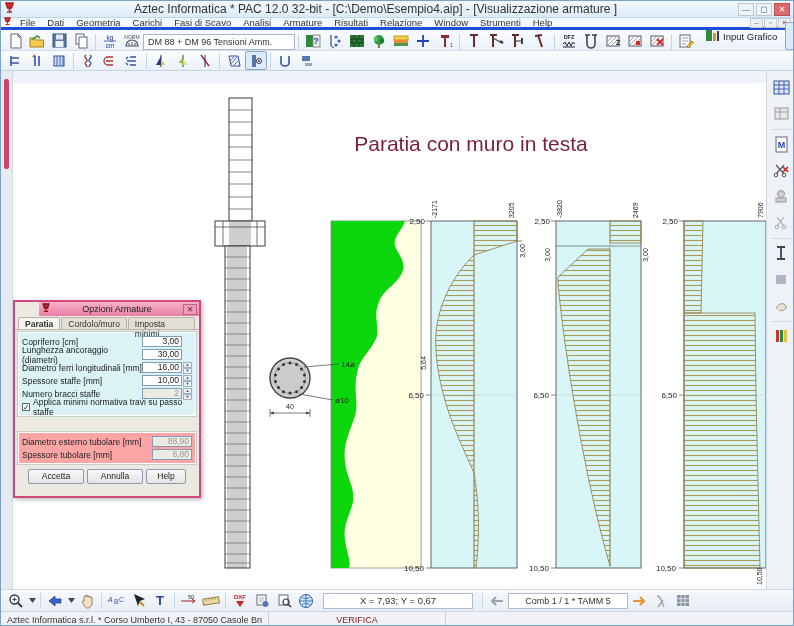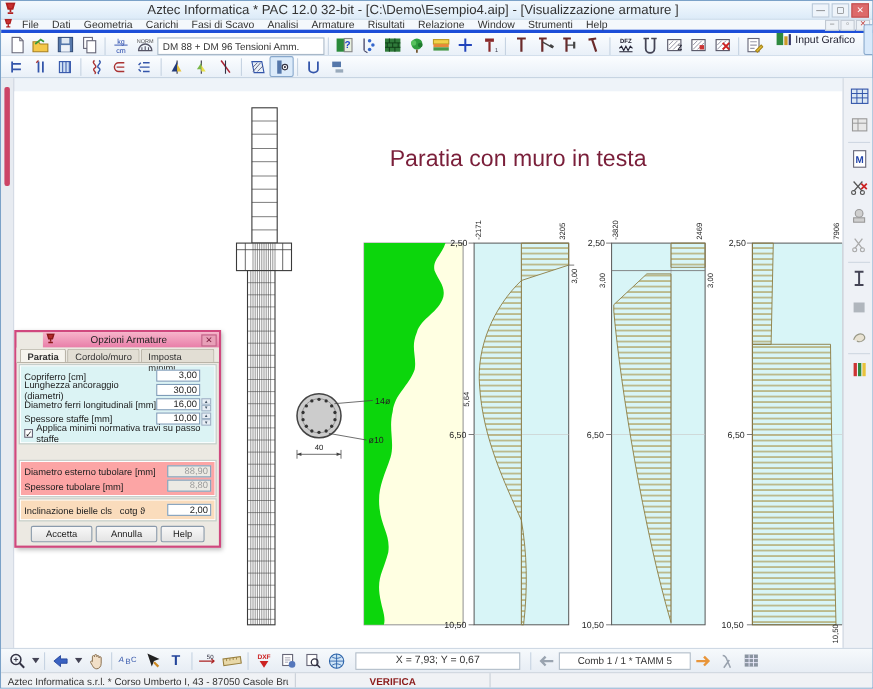--- a/index.html
+++ b/index.html
@@ -62,21 +62,21 @@
   .chkbox { width:8px; height:8px; background:#fff; border:1px solid #667; font-size:8px; line-height:7px; text-align:center; color:#111;}
   .dlg-buttons { display:flex; justify-content:space-between; padding:2px 10px 0 10px;}
   .dbtn { width:56px; height:15px; background:linear-gradient(#f8f8f8,#e4e4e4); border:1px solid #8a9aac; border-radius:2px; text-align:center; line-height:13px; color:#222;}
   .dbtn.help { width:40px;}
   
   .bottombar { position:absolute; left:0; top:588px; width:794px; height:22px; background:linear-gradient(#f6f9fc,#e7edf4); border-top:1px solid #cfd9e4; display:flex; align-items:center; padding:0 4px;}
   .coordsbox { width:150px; height:16px; background:#fff; border:1px solid #b0bcc8; font-size:9.5px; text-align:center; line-height:14px; color:#333; flex:none; margin:0 6px;}
   .combobox { width:120px; height:16px; background:#fff; border:1px solid #b0bcc8; font-size:9px; text-align:center; line-height:14px; color:#333; flex:none;}
   .statusbar { position:absolute; left:0; top:610px; width:794px; height:16px; background:#f0f2f5; border-top:1px solid #cfd6df; display:flex; font-size:9px; align-items:stretch;}
   .scell { border-right:1px solid #c8cfd8; display:flex; align-items:center; padding:0 6px; color:#333;}
-  .scell.verifica { width:177px; justify-content:center; color:#8b1a1a; font-weight:bold;}
+  .scell.verifica { width:177px; justify-content:center; color:#8b1a1a; font-weight:normal;}
   svg text { font-family:"Liberation Sans", sans-serif; }
 </style>
 </head>
 <body>
 
 <div class="titlebar">
   <span><svg width="11" height="12" viewBox="0 0 11 12">
         <path d="M2,1 h7 l-1.5,5 h-4 Z M5.5,6 v3 M3,10 h5" stroke="#b02020" stroke-width="1.6" fill="#c83030"></path>
       </svg></span>
   <div class="title">Aztec Informatica * PAC 12.0 32-bit  -  [C:\Demo\Esempio4.aip] -  [Visualizzazione armature ]</div>
@@ -590,41 +590,43 @@
             </span>
         </div>
         <div class="drow">
           <span class="lbl">Spessore staffe [mm]</span>
           <span class="vbox">10,00</span>
           <span class="spin">
               <span>▲</span>
               <span>▼</span>
             </span>
         </div>
+        <div class="drow">
+          <span class="lbl">Numero bracci staffe</span>
+          <span class="vbox dis">2</span>
+          <span class="spin">
+              <span>▲</span>
+              <span>▼</span>
+            </span>
+        </div>
         <div class="chk">
           <span class="chkbox">✓</span>
           <span>Applica minimi normativa travi su passo staffe</span>
         </div>
       </div>
       <div class="sec green">
         <div class="drow">
           <span class="lbl">Diametro esterno tubolare [mm]</span>
           <span class="vbox dis">88,90</span>
         </div>
         <div class="drow">
           <span class="lbl">Spessore tubolare [mm]</span>
           <span class="vbox dis">8,80</span>
         </div>
       </div>
-      <div class="sec orange">
-        <div class="drow">
-          <span class="lbl"><span>Inclinazione bielle cls</span>&nbsp;&nbsp;&nbsp;<span>cotg ϑ</span></span>
-          <span class="vbox">2,00</span>
-        </div>
-      </div>
       <div class="dlg-buttons">
         <div class="dbtn">Accetta</div>
         <div class="dbtn">Annulla</div>
         <div class="dbtn help">Help</div>
       </div>
     </div>
   </div>
 </div>
 
 <div class="bottombar">

